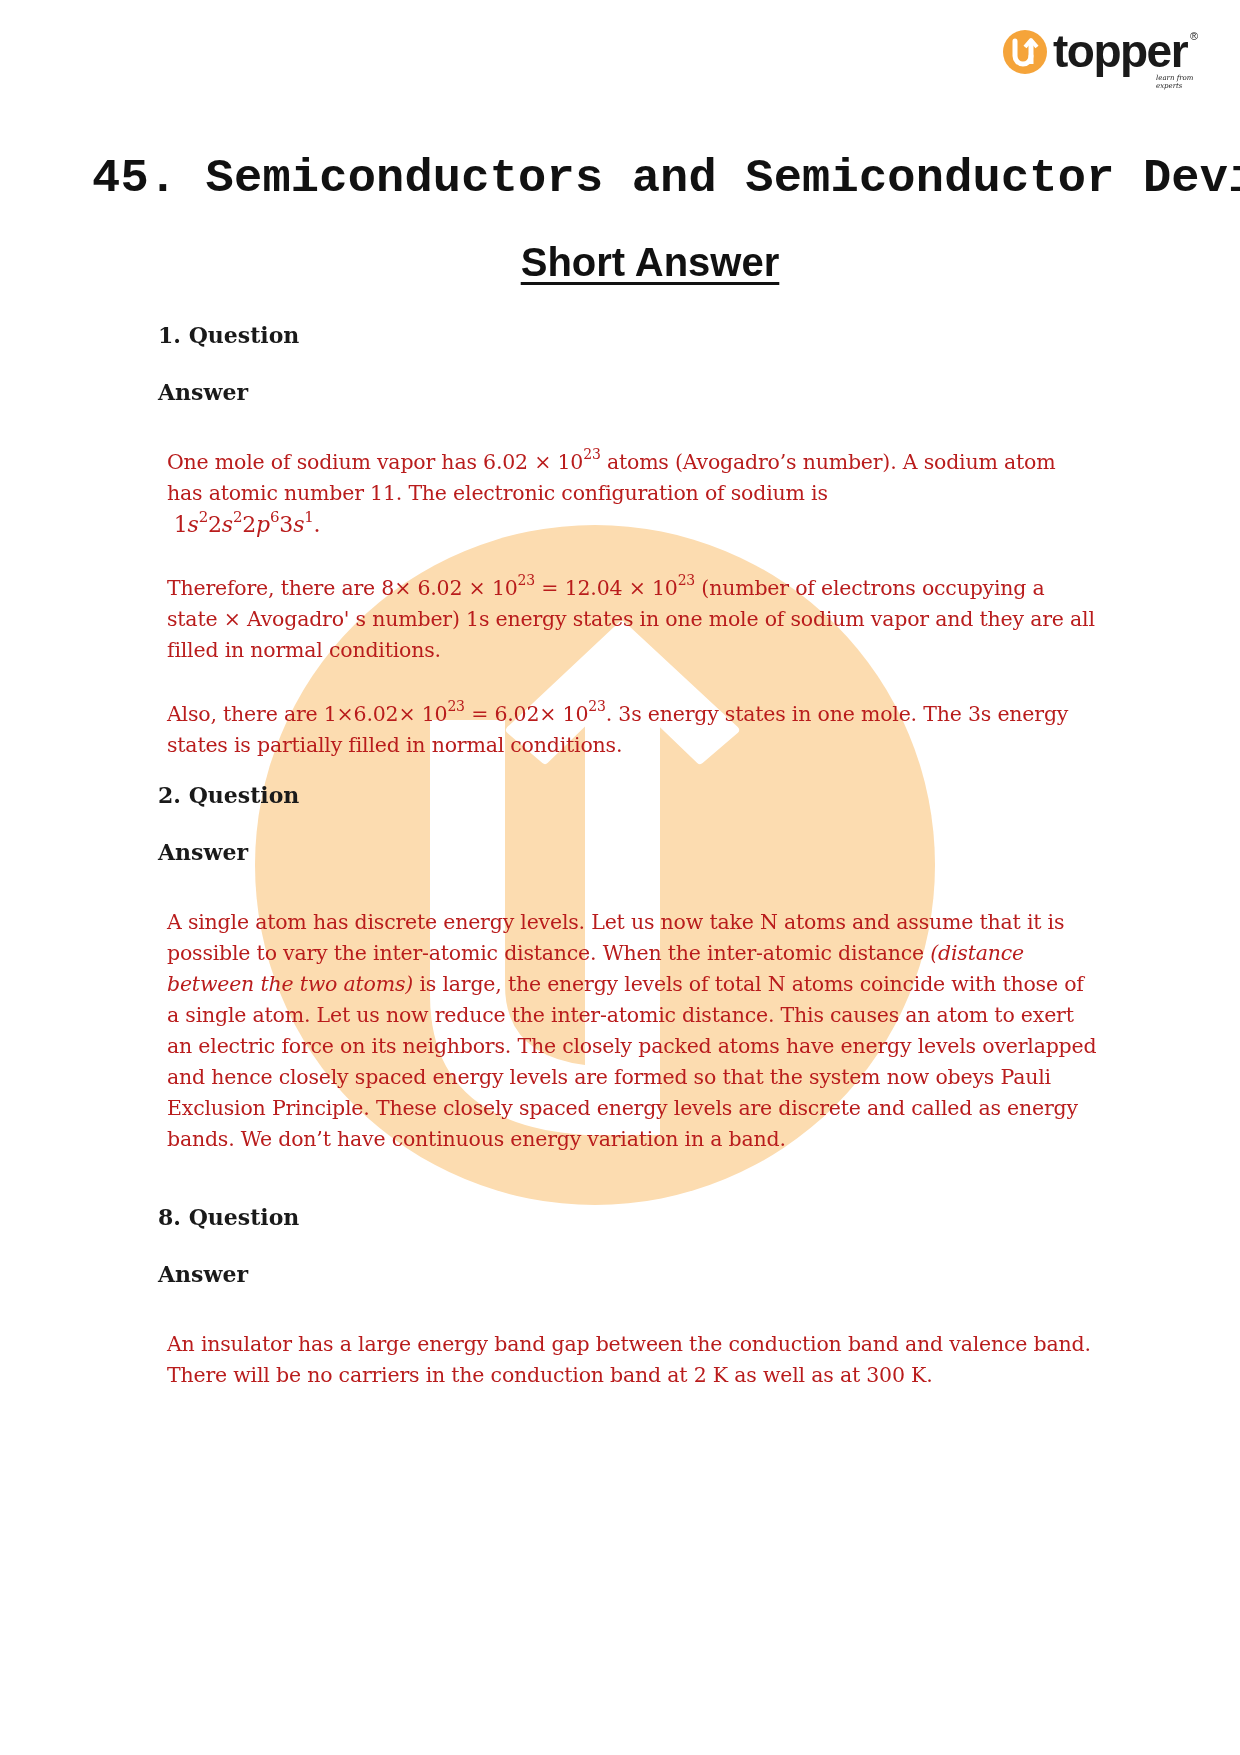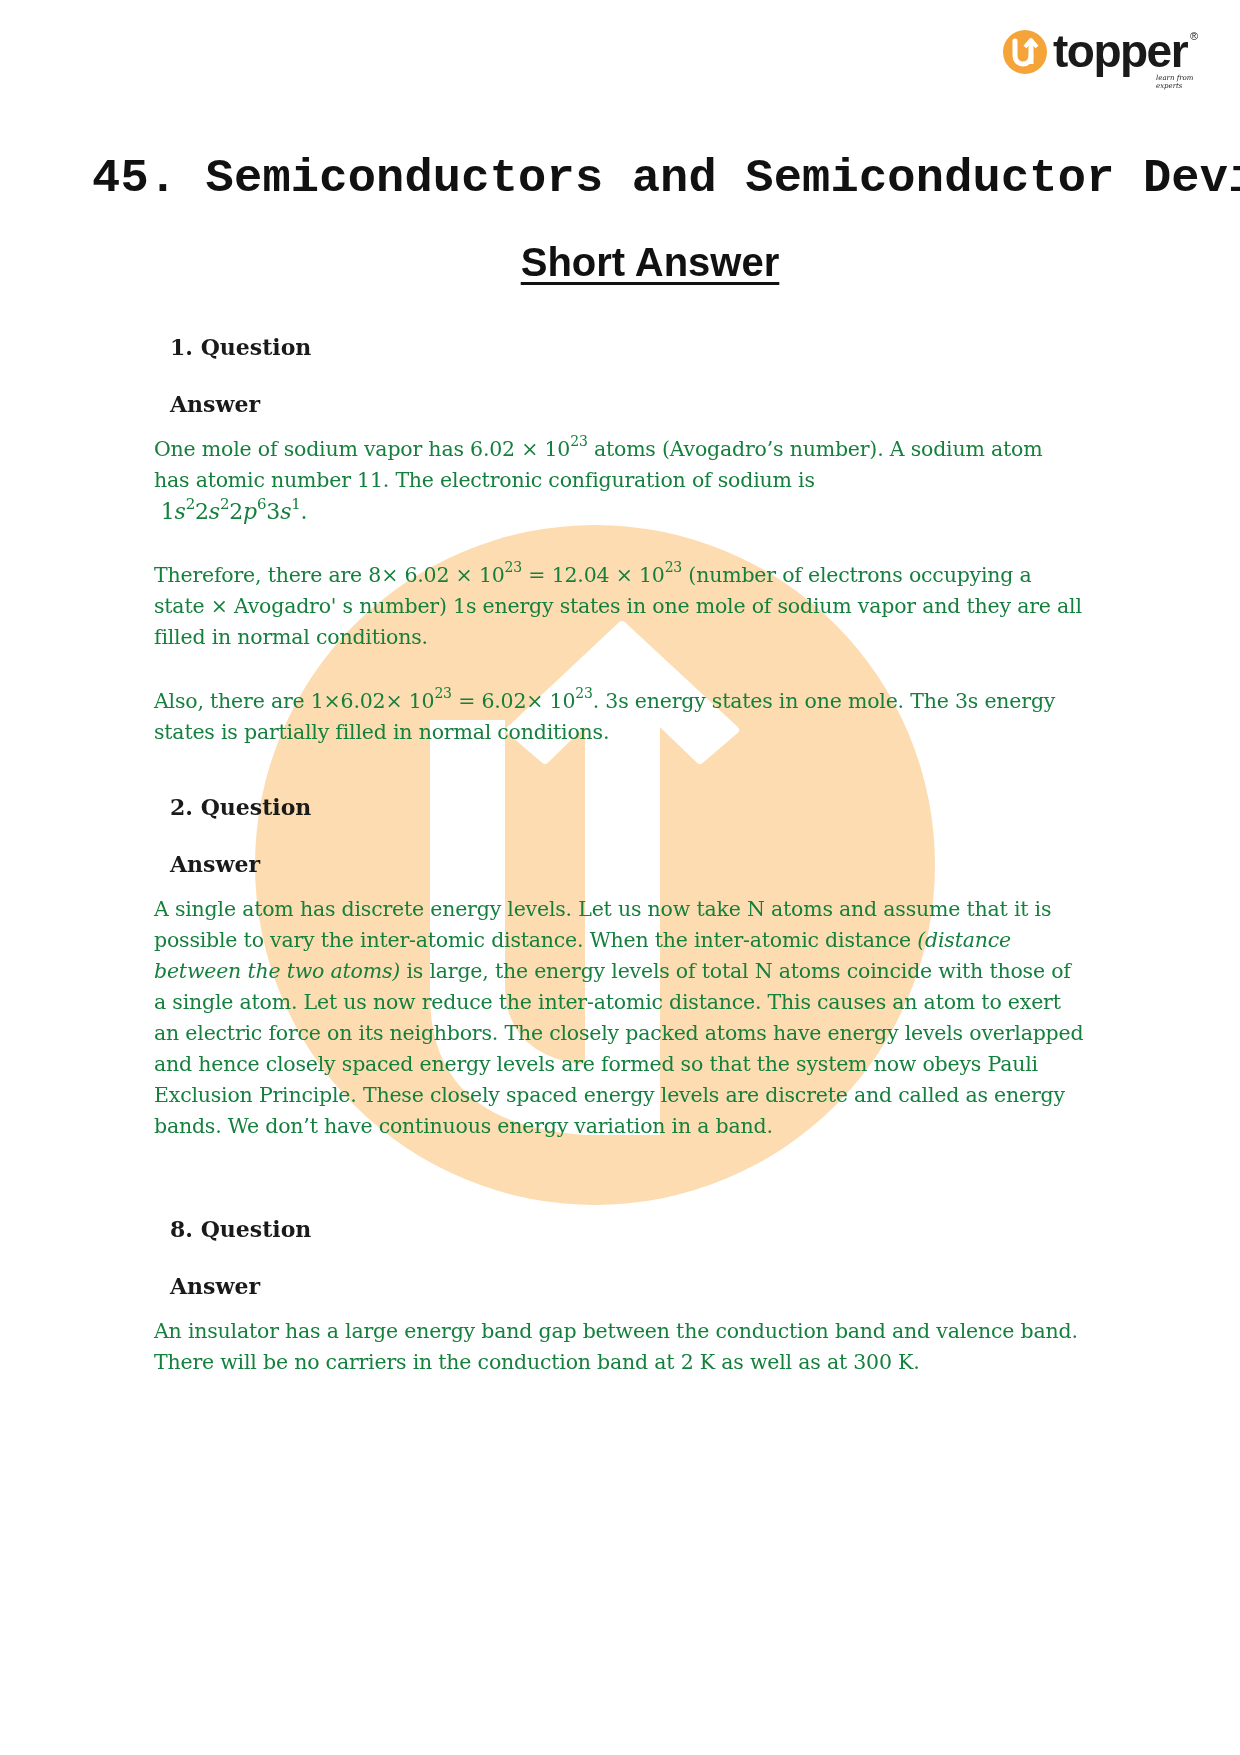--- a/index.html
+++ b/index.html
@@ -16,22 +16,22 @@
 
   
   .watermark { position: absolute; left: 255px; top: 525px; width: 680px; height: 680px; z-index: 0; }
 
   
   .doc-title { position: absolute; left: 92px; top: 152px; width: 1060px; font-family: Liberation Mono, monospace; font-weight: bold; font-size: 47px; color: #111; letter-spacing: 0.2px; white-space: nowrap; margin: 0; z-index: 2; }
   .section-title { position: absolute; left: 0; top: 240px; width: 1300px; text-align: center; font-family: "Liberation Sans", sans-serif; font-weight: bold; font-size: 40px; color: #111; text-decoration: underline; text-underline-offset: 6px; text-decoration-thickness: 3px; margin: 0; z-index: 2; }
 
   
   .content { position: absolute; left: 154px; top: 0; width: 940px; z-index: 2; }
-  .q-heading, .a-heading { position: absolute; left: 0; font-family: "DejaVu Serif", serif; font-weight: bold; font-size: 22px; color: #1a1a1a; margin: 16px; white-space: nowrap; }
-  .para { position: absolute; left: 0; width: 930px; font-family: "DejaVu Serif", serif; font-size: 20.5px; line-height: 31px; color: #15803d; margin: 0; letter-spacing: -0.2px; }
+  .q-heading, .a-heading { position: absolute; left: 0; font-family: "DejaVu Serif", serif; font-weight: bold; font-size: 22px; color: #1a1a1a; margin: 4px; white-space: nowrap; }
+  .para { position: absolute; left: 0; width: 930px; font-family: "DejaVu Serif", serif; font-size: 20.5px; line-height: 31px; color: #b91c1c; margin: 13px; letter-spacing: -0.2px; }
   .para sup { font-size: 14px; line-height: 0; position: relative; top: -2px; }
   .math { font-family: "DejaVu Serif", serif; font-size: 22px; font-style: italic; }
   .math .n { font-style: normal; }
   .math sup { font-style: normal; font-size: 15px; }
   .it { font-style: italic; }
 </style>
 </head>
 <body>
 
 <div class="page">

